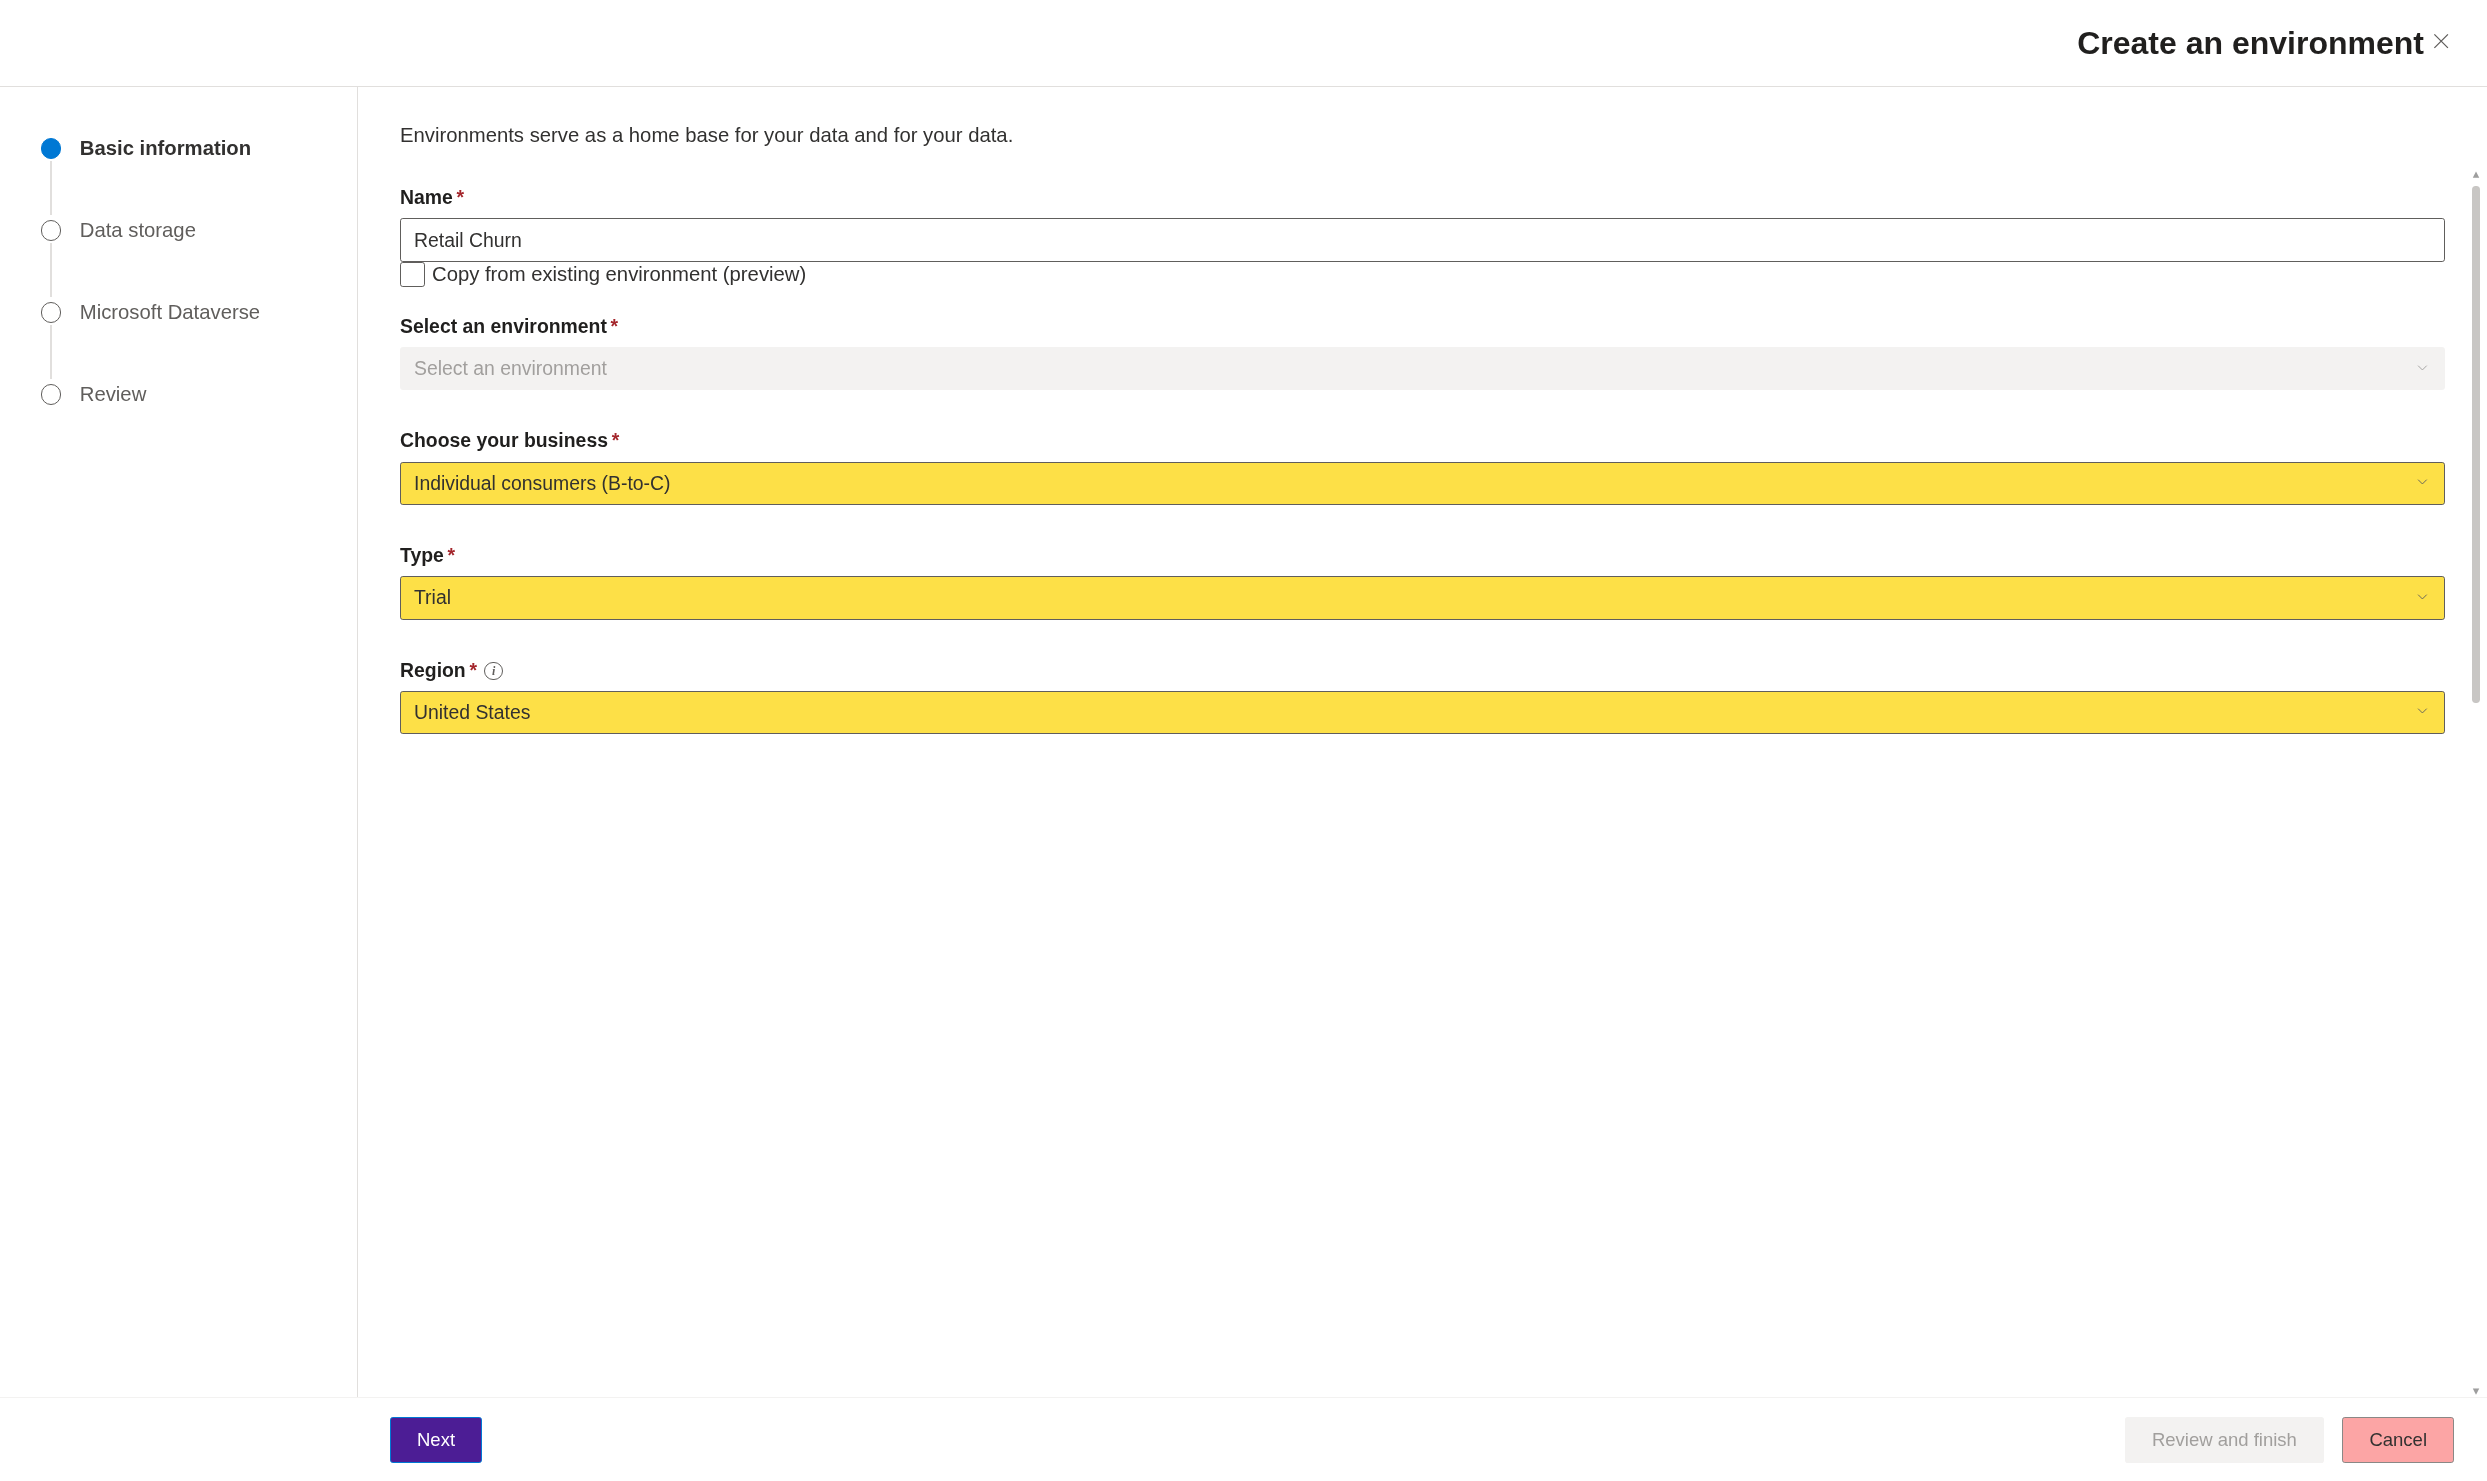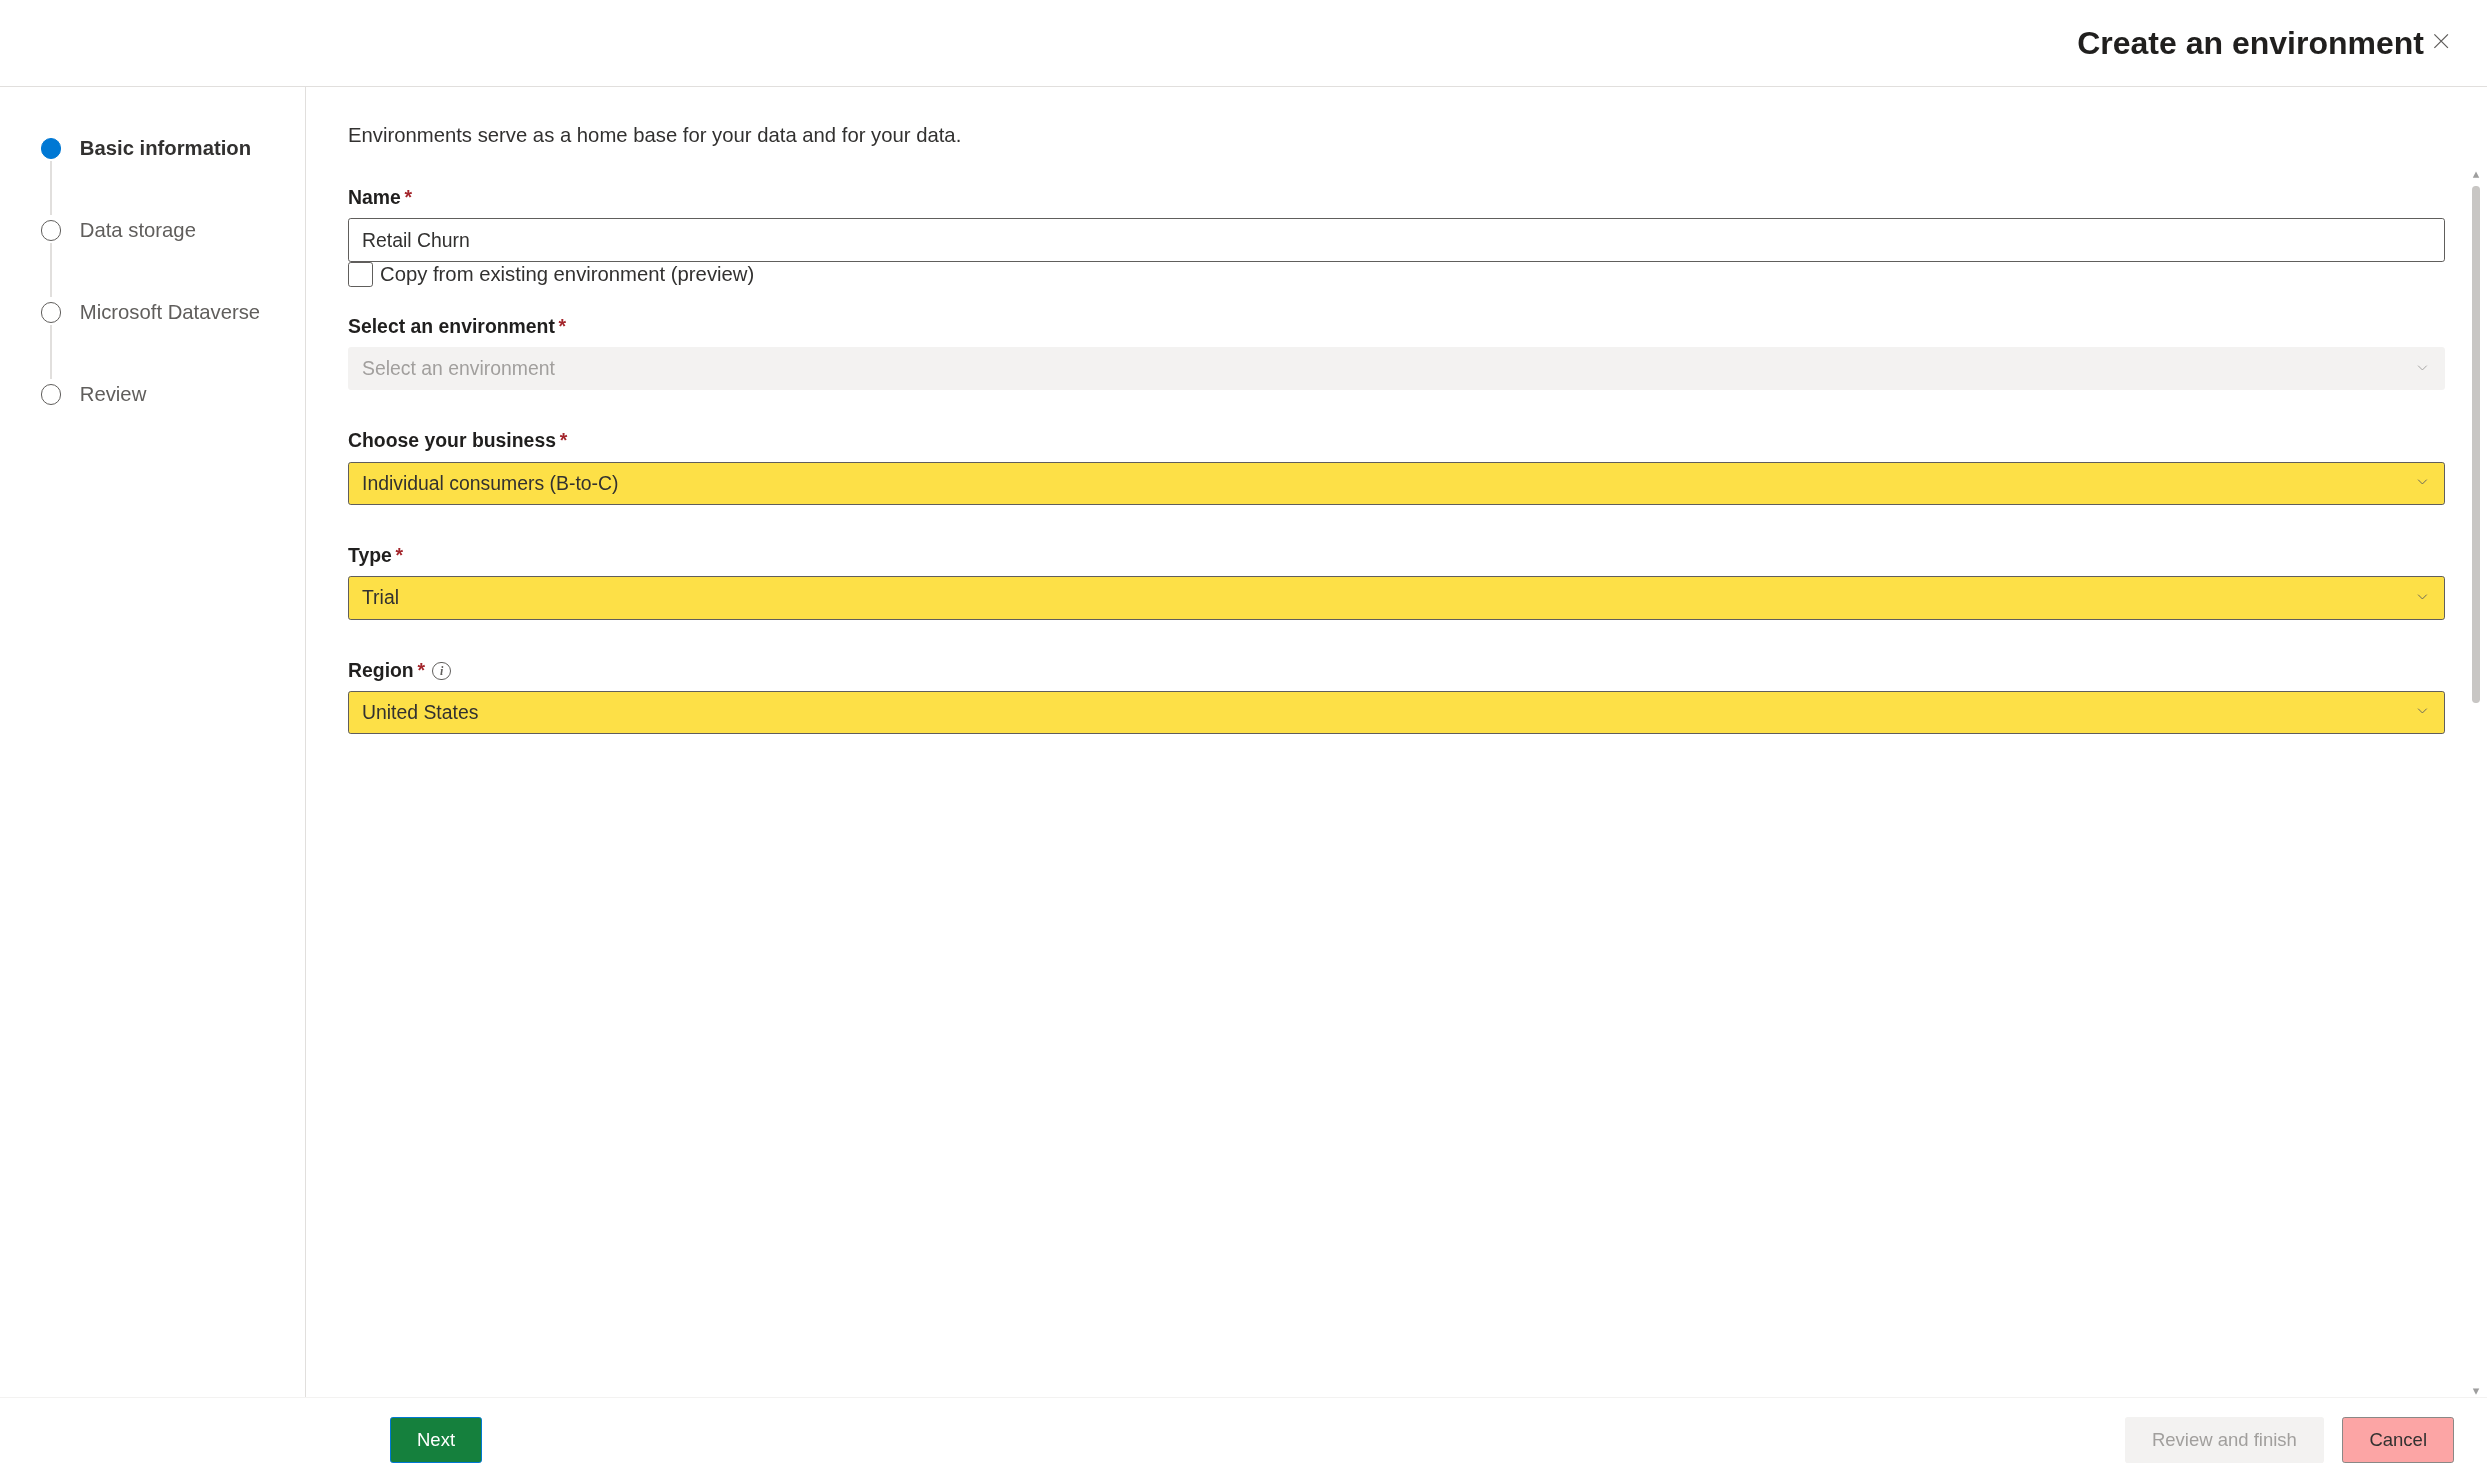--- a/index.html
+++ b/index.html
@@ -32,21 +32,21 @@
     color: #605e5c;
   }
   .close-btn svg { width: 20.3px; height: 20.3px; stroke: #605e5c; stroke-width: 1.5; }
   .body {
     flex: 1;
     display: flex;
     overflow: hidden;
     position: relative;
   }
   .sidebar {
-    width: 306px;
+    width: 358px;
     border-right: 0.9px solid #e1dfdd;
     padding: 50px 0 0 41px;
   }
   .step {
     display: flex;
     align-items: center;
     gap: 18.5px;
     position: relative;
     padding-bottom: 59px;
   }
@@ -212,21 +212,21 @@
   }
   .btn {
     font-size: 18.5px;
     padding: 11px 26px;
     border-radius: 2.8px;
     cursor: pointer;
     font-family: inherit;
     border: 0.9px solid transparent;
   }
   .btn-primary {
-    background: #15803d;
+    background: #4c1d95;
     color: #fff;
     border-color: #0078d4;
   }
   .btn-disabled {
     background: #f3f2f1;
     color: #a19f9d;
     cursor: default;
   }
   .btn-secondary {
     background: #fca5a5;

